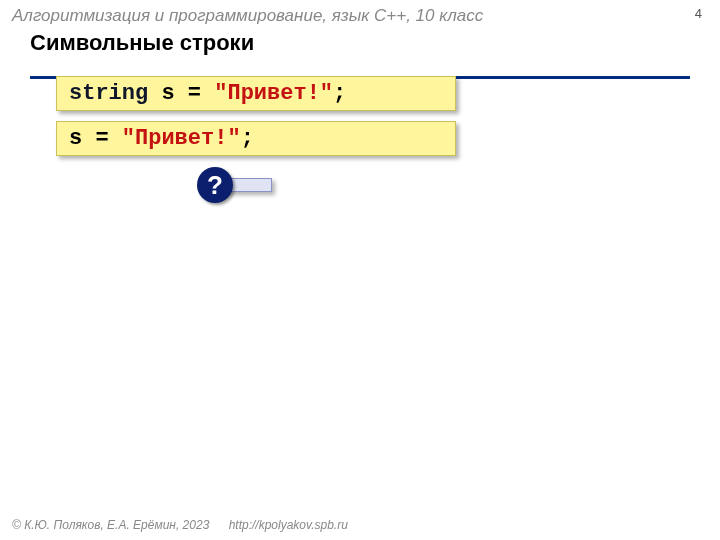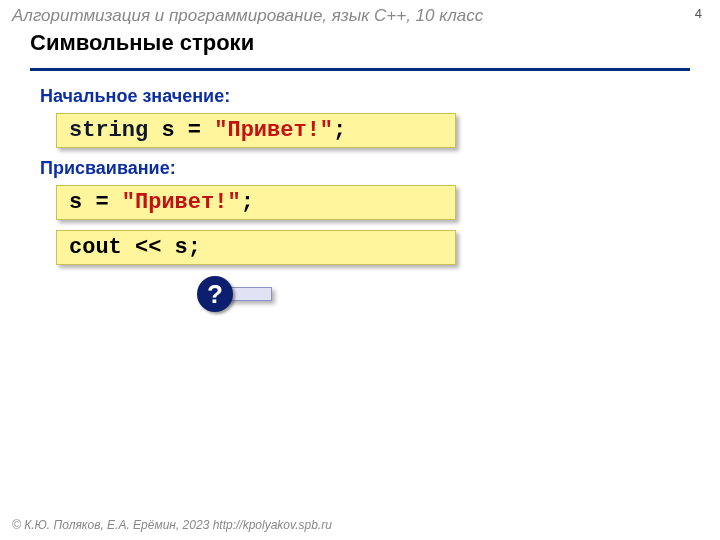--- a/index.html
+++ b/index.html
@@ -22,21 +22,21 @@
     top: 6px; right: 18px;
     font-size: 13px;
     color: #555;
   }
   .title {
     position: absolute;
     top: 30px; left: 30px; right: 30px;
     font-size: 22px;
     font-weight: bold;
     color: #000;
-    padding-bottom: 12px;
+    padding-bottom: 20px;
     border-bottom: 3px solid #002b7f;
   }
   .content {
     position: absolute;
     top: 76px; left: 40px; right: 40px;
   }
   .subhead {
     font-size: 18px;
     font-weight: bold;
     color: #0b2fa2;
@@ -88,39 +88,36 @@
     justify-content: center;
     box-shadow: 2px 2px 3px rgba(0,0,0,.4);
   }
   .footer {
     position: absolute;
     bottom: 8px; left: 12px;
     font-size: 12px;
     font-style: italic;
     color: #888;
   }
-  .footer .url { }
+  .footer .url { margin-left: 16px; }
 </style>
 </head>
 <body>
 
 <div class="header-line">Алгоритмизация и программирование, язык C++, 10 класс</div>
 <div class="page-num">4</div>
 
 <div class="title">Символьные строки</div>
 
 <div class="content">
 
-  <div class="subhead">Начальное значение:</div>
   <div class="codebox"><span class="kw">string</span><span> s = </span><span class="lit">"Привет!"</span><span>;</span></div>
 
-  <div class="subhead">Присваивание:</div>
   <div class="codebox"><span>s = </span><span class="lit">"Привет!"</span><span>;</span></div>
 
-  <div class="codebox"><span>cout &lt;&lt; s;</span></div>
 
   <div class="question-wrap">
     <div class="question-box">
       <div class="question-badge">?</div>
     </div>
   </div>
 
 </div>
 
 <div class="footer">

